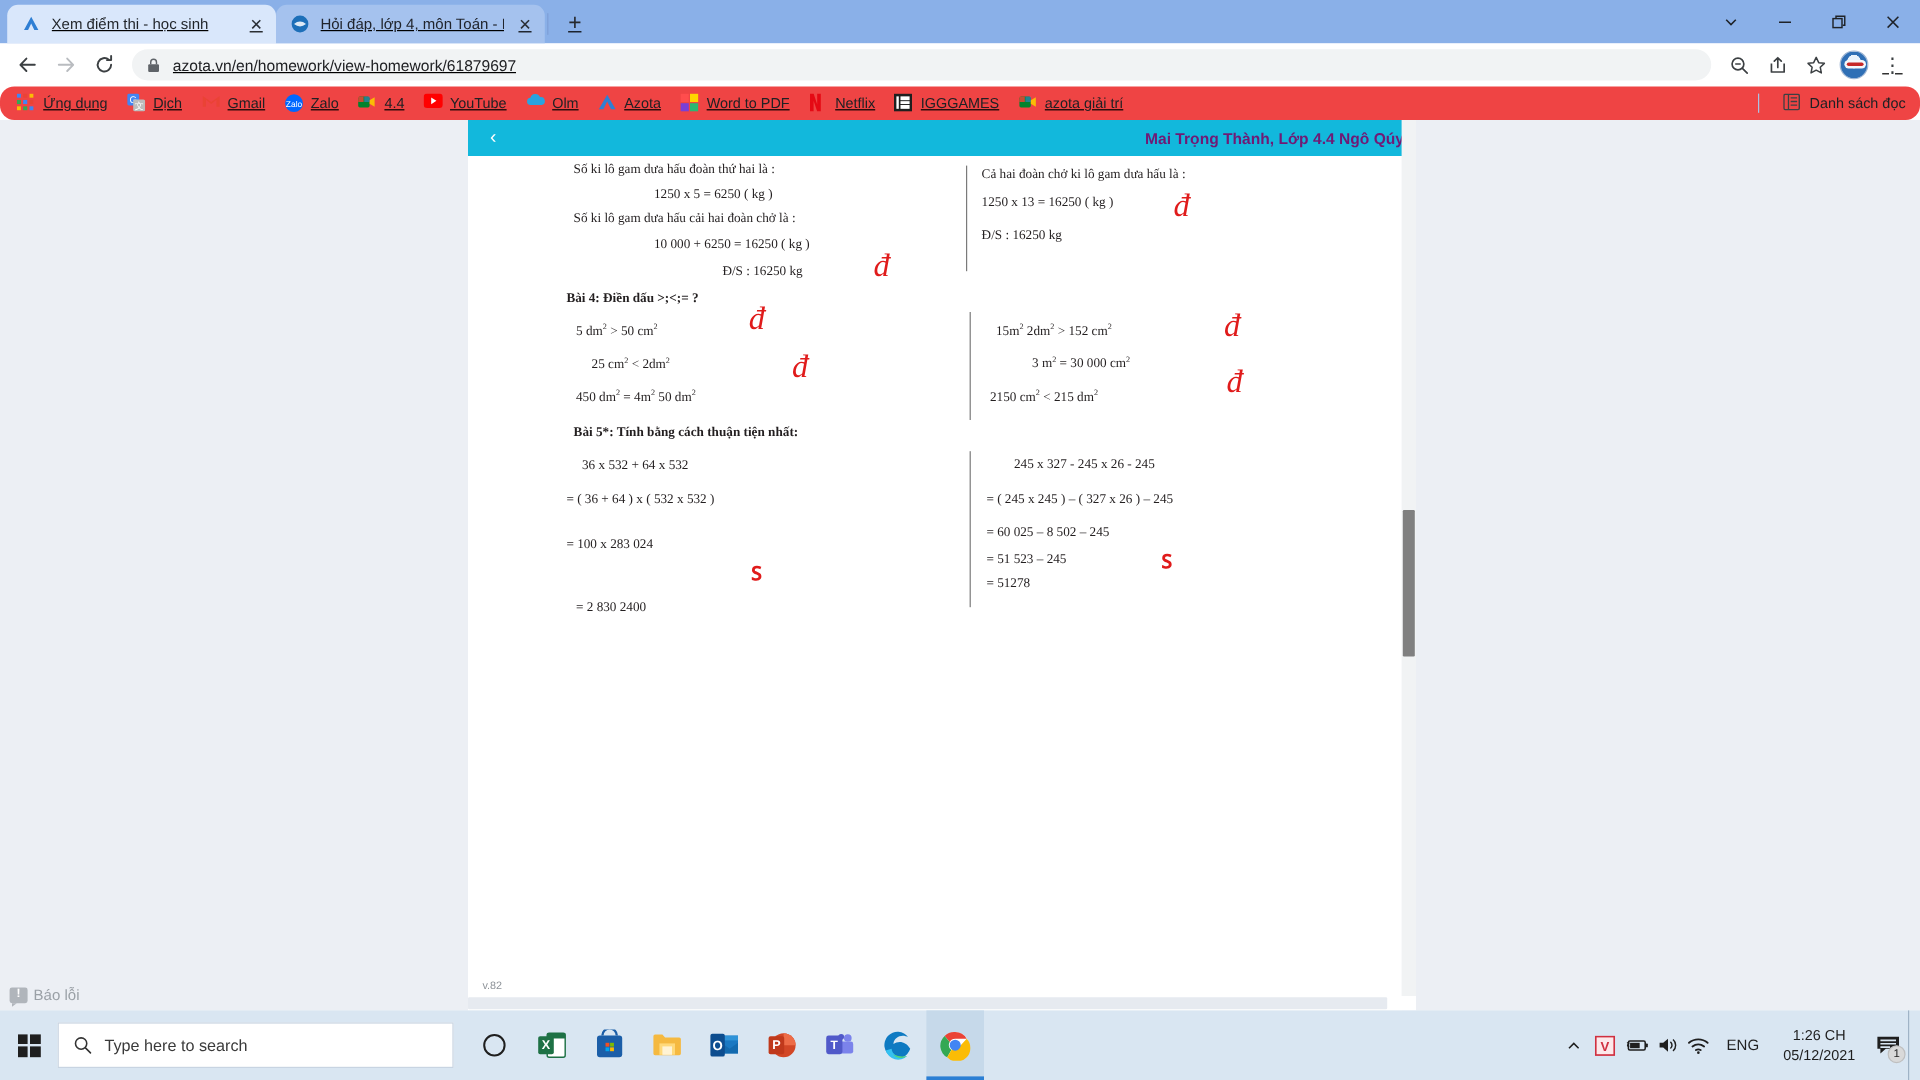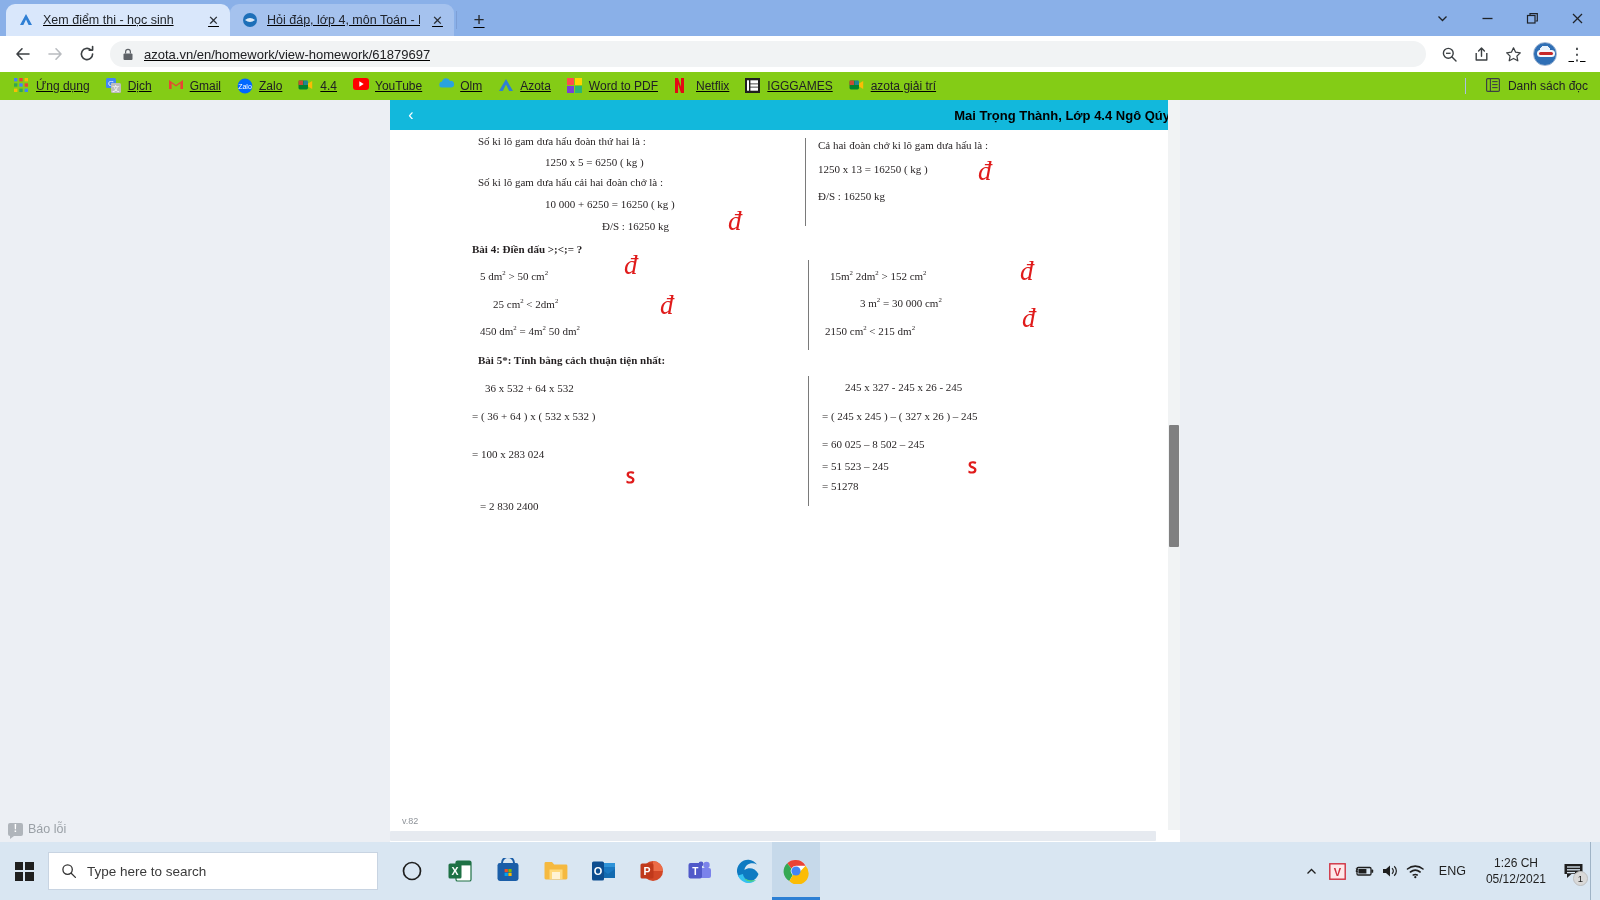--- a/index.html
+++ b/index.html
@@ -104,25 +104,26 @@
     width: 18px; height: 7px; border-radius: 4px;
     background: #f4f7fb;
   }
   #profile-avatar::after {
     content: ""; position: absolute; left: 5px; top: 9px;
     width: 14px; height: 3px; background: #c62828; border-radius: 2px;
   }
 
   
   #bookmarks-bar {
-    height: 28px; background: #84cc16;
+    height: 28px; background: #ef4444;
     display: flex; align-items: center;
     padding: 0 6px; gap: 0px;
     font-size: 12px; color: #202124;
     position: relative;
+    border-radius: 12px;
   }
   .bm {
     display: flex; align-items: center; gap: 6px;
     padding: 0 8px; height: 22px; border-radius: 4px;
     white-space: nowrap;
   }
   .bm-ico { width: 16px; height: 16px; flex: none; position: relative; }
   #bookmarks-right {
     position: absolute; right: 8px; top: 0; height: 28px;
     display: flex; align-items: center; gap: 12px;
@@ -168,21 +169,21 @@
     display: flex; align-items: center;
     padding: 0 10px;
   }
   #viewer-back {
     width: 22px; height: 22px;
     display: flex; align-items: center; justify-content: center;
     color: #ffffff; font-size: 16px; line-height: 1;
   }
   #viewer-student {
     margin-left: auto;
-    font-size: 13px; font-weight: bold; color: #000000;
+    font-size: 13px; font-weight: bold; color: #701a75;
     white-space: nowrap;
   }
 
   #doc-canvas {
     position: absolute; left: 0; top: 30px;
     width: 790px; height: 698px;
     background: #ffffff;
     font-family: "Liberation Serif", serif;
     color: #231f20;
     overflow: hidden;

